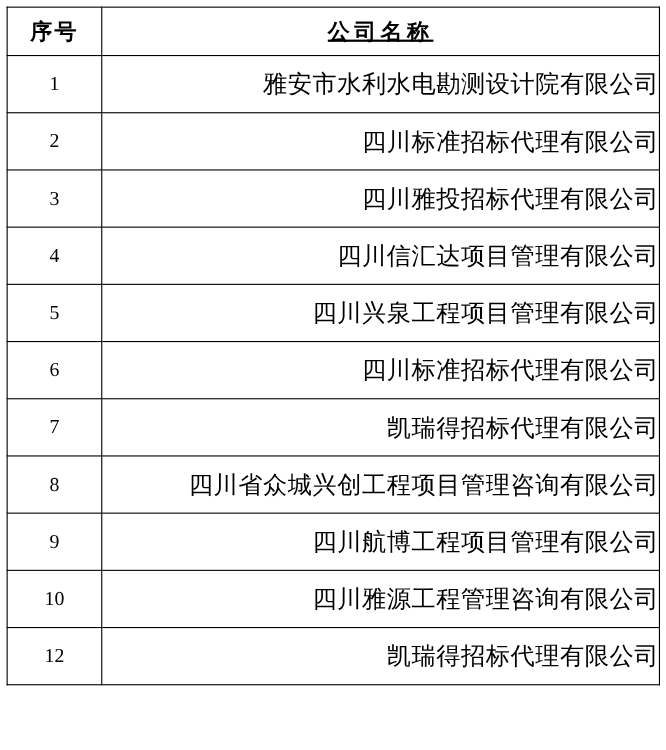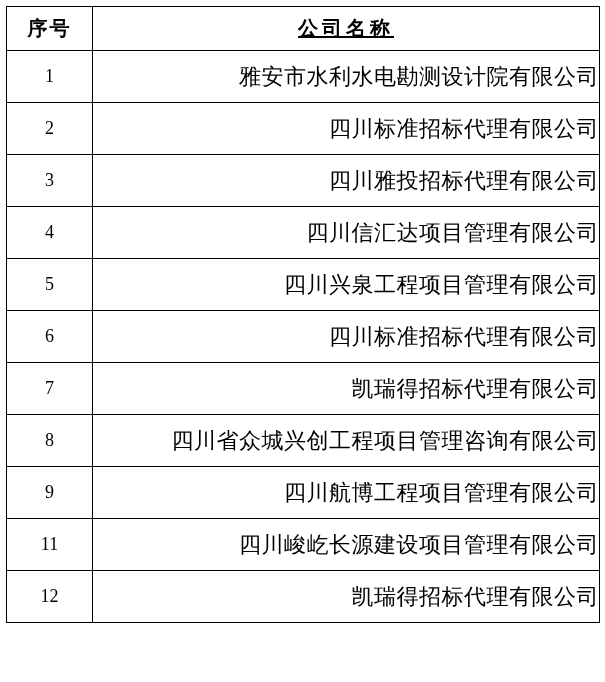--- a/index.html
+++ b/index.html
@@ -113,22 +113,22 @@
         </tr>
         <tr>
           <td class="idx-cell">8</td>
           <td class="name-cell">四川省众城兴创工程项目管理咨询有限公司</td>
         </tr>
         <tr>
           <td class="idx-cell">9</td>
           <td class="name-cell">四川航博工程项目管理有限公司</td>
         </tr>
         <tr>
-          <td class="idx-cell">11</td>
-          <td class="name-cell">四川峻屹长源建设项目管理有限公司</td>
+          <td class="idx-cell">10</td>
+          <td class="name-cell">四川雅源工程管理咨询有限公司</td>
         </tr>
         <tr>
           <td class="idx-cell">12</td>
           <td class="name-cell">凯瑞得招标代理有限公司</td>
         </tr>
       </tbody>
   </table>
 </div>
 
 </body></html>

